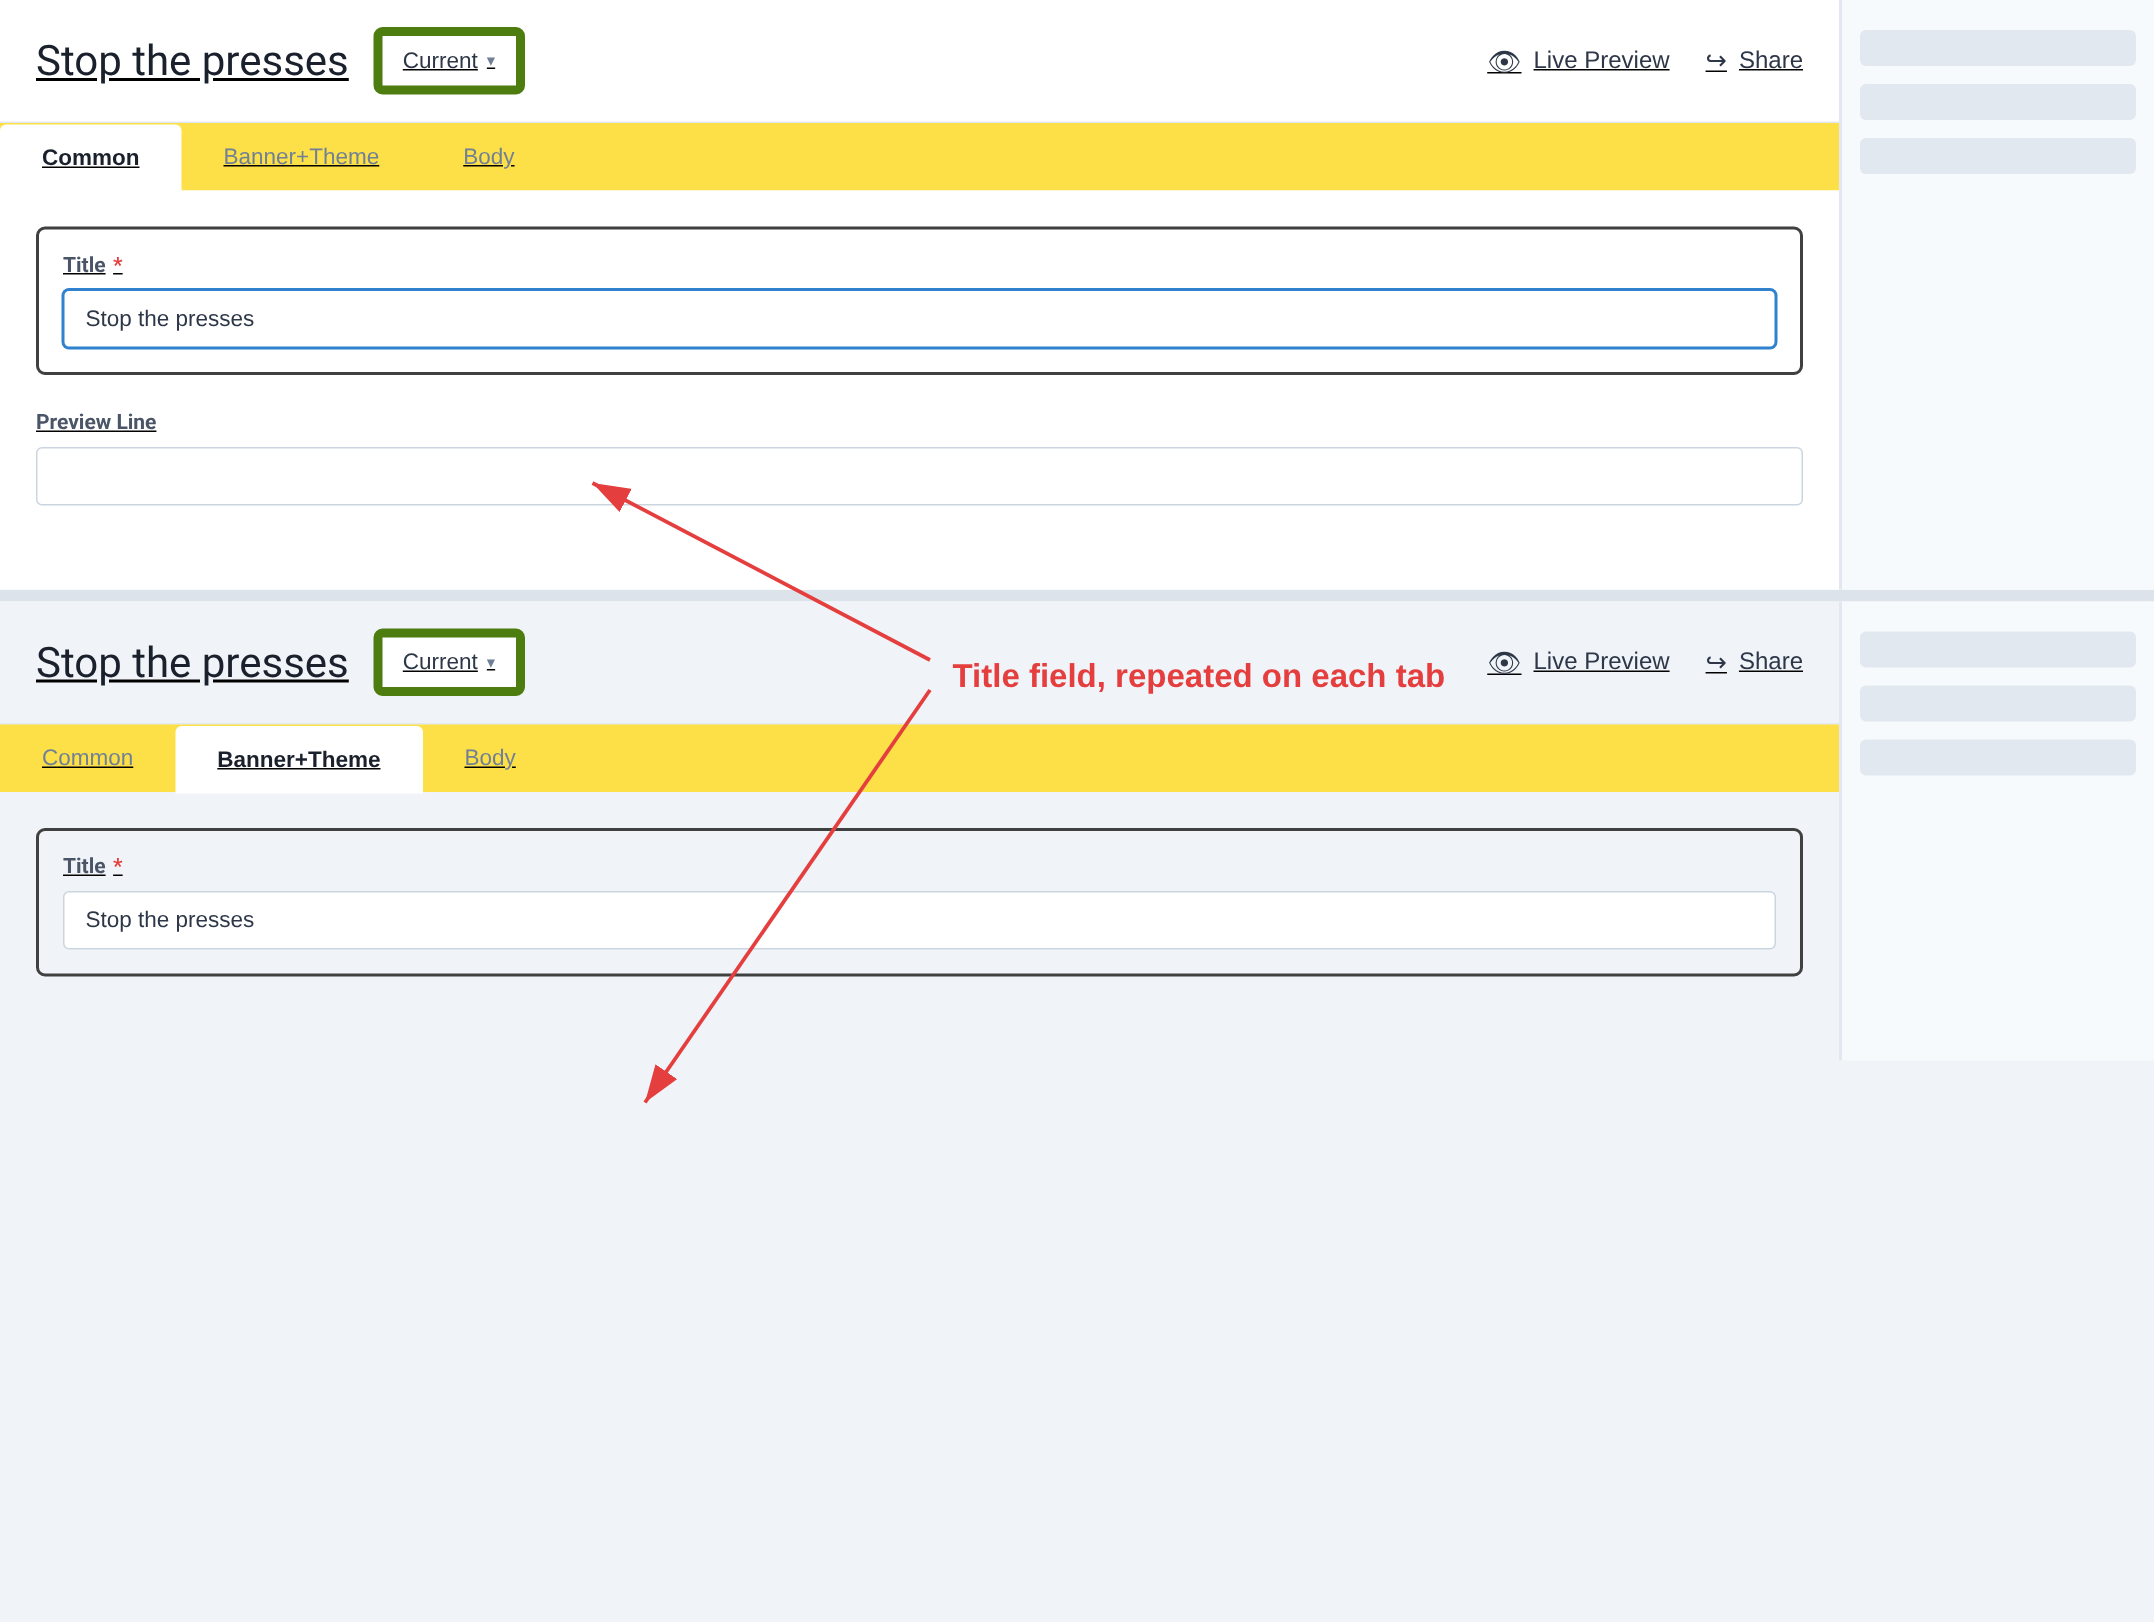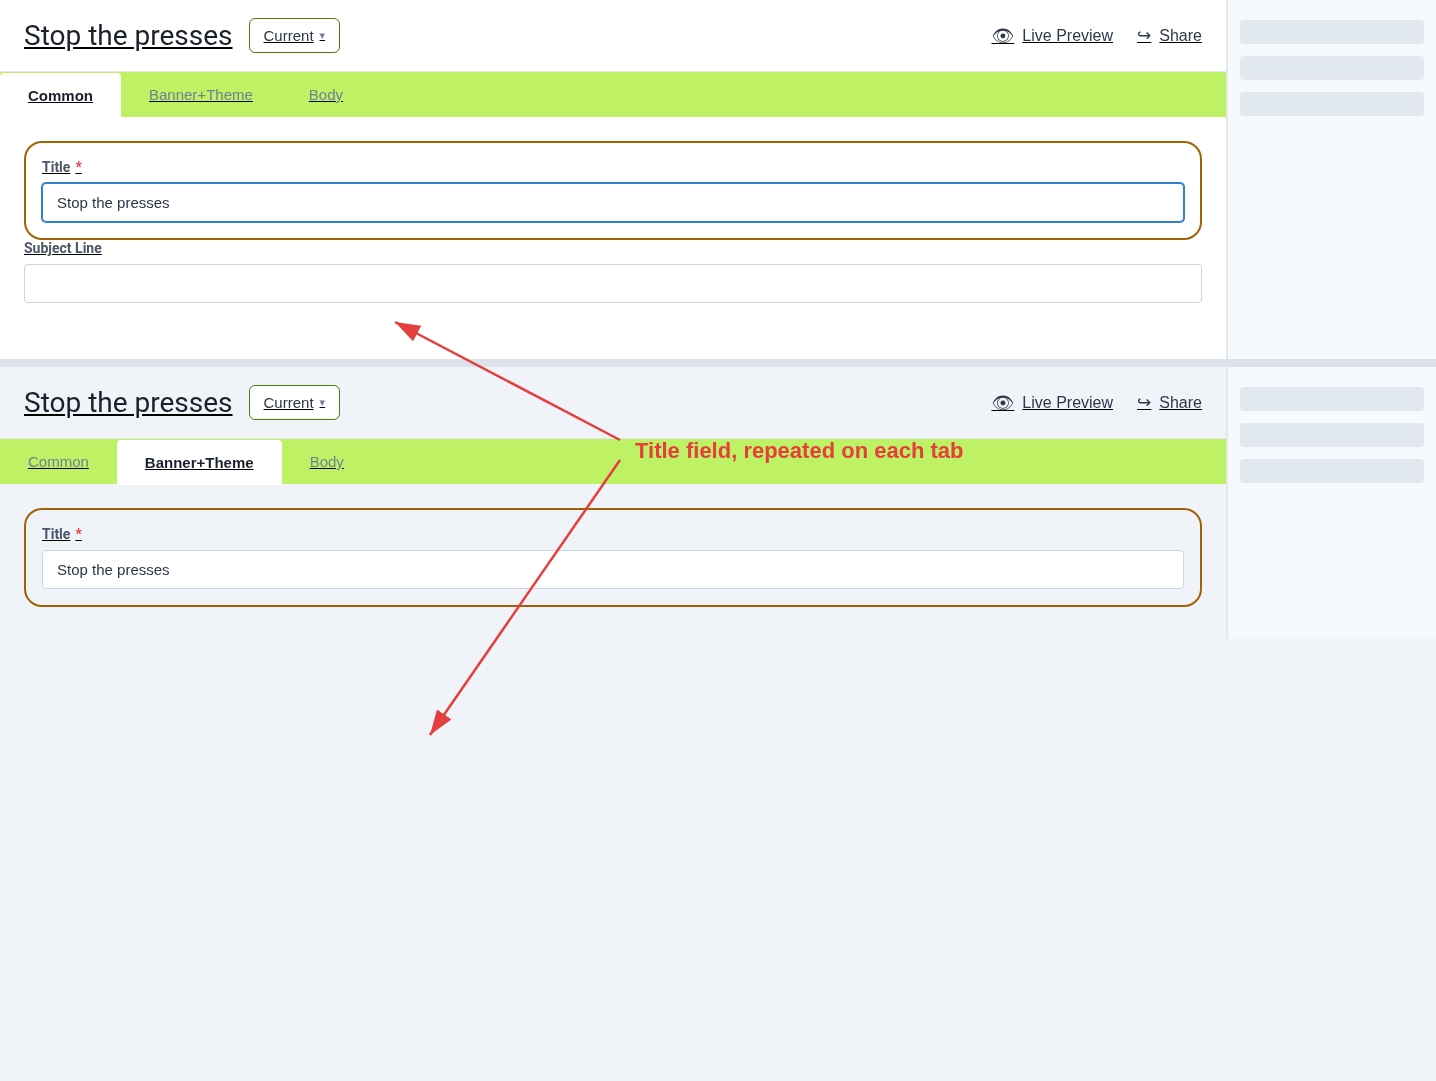--- a/index.html
+++ b/index.html
@@ -23,21 +23,21 @@
     .panel-title {
       font-size: 28px;
       font-weight: 400;
       color: #1a202c;
       flex: 0 0 auto;
     }
     .version-btn {
       display: flex;
       align-items: center;
       gap: 6px;
-      border: 1px solid #4d7c0f;
+      border: 6px solid #4d7c0f;
       border-radius: 6px;
       padding: 8px 14px;
       background: #fff;
       font-size: 15px;
       color: #2d3748;
       cursor: pointer;
       font-weight: 400;
     }
     .version-btn .chevron {
       font-size: 11px;
@@ -69,21 +69,21 @@
       cursor: pointer;
       background: none;
       border: none;
       font-weight: 400;
     }
 
     
     .tabs-bar {
       display: flex;
       align-items: flex-end;
-      background: #bef264;
+      background: #fde047;
       padding: 0 0 0 0;
       border-bottom: none;
     }
     .tab {
       padding: 14px 28px;
       font-size: 15px;
       color: #718096;
       cursor: pointer;
       border: none;
       background: transparent;
@@ -132,23 +132,24 @@
       outline: none;
       background: #fff;
     }
     .field-input.active-focus {
       border-color: #3182ce;
       box-shadow: 0 0 0 1px #3182ce;
     }
 
     
     .title-highlighted-box {
-      border: 2px solid #a16207;
-      border-radius: 18px;
+      border: 2px solid #404040;
+      border-radius: 6px;
       padding: 16px 16px 16px 16px;
+      margin-bottom: 24px;
       background: #fff;
     }
 
     
     .section-wrapper {
       position: relative;
       background: #fff;
       text-decoration: underline;
     }
 
@@ -275,21 +276,21 @@
 
         <div class="title-highlighted-box">
           <div class="field-label">
             <span>Title</span>
             <span class="required-star">*</span>
           </div>
           <input class="field-input active-focus" type="text" value="Stop the presses" style="">
         </div>
 
         <div class="field-group">
-          <div class="field-label">Subject Line</div>
+          <div class="field-label">Preview Line</div>
           <input class="field-input" type="text" value="" style="">
         </div>
       </div>
     </div>
 
     <div class="right-stub">
       <div class="stub-item"></div>
       <div class="stub-item"></div>
       <div class="stub-item"></div>
     </div>

